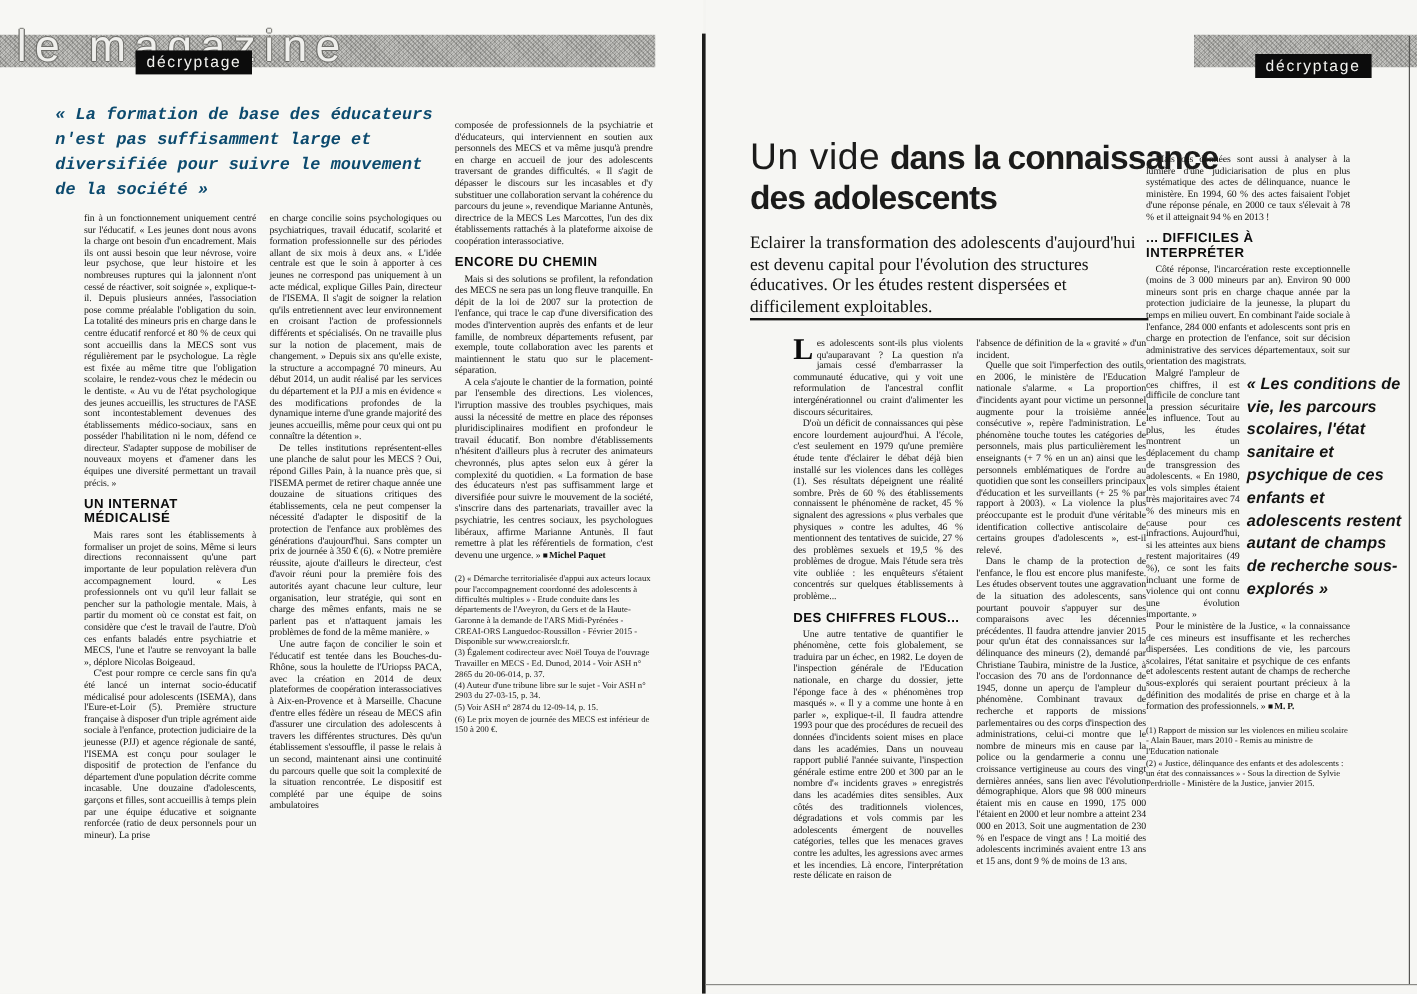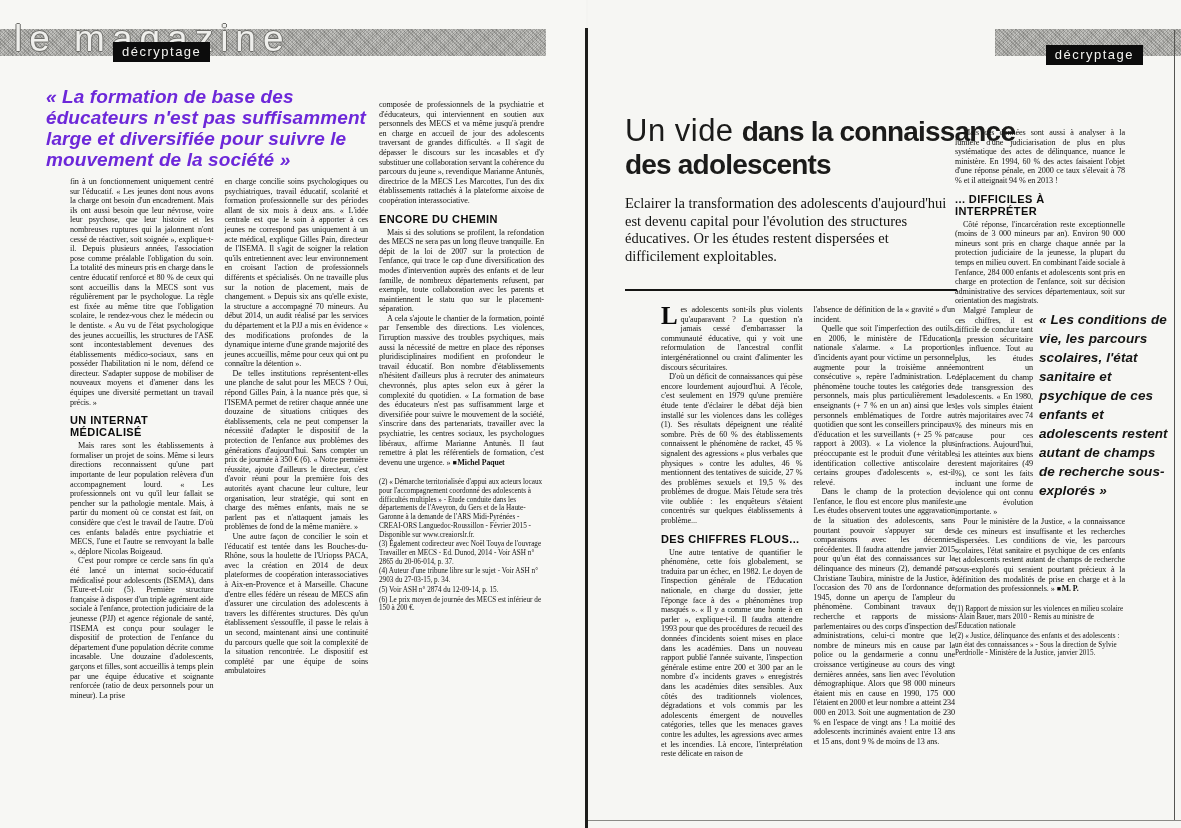--- a/index.html
+++ b/index.html
@@ -61,43 +61,43 @@
     font-size: 7.2px; line-height: 8.7px; text-align: left;
     text-indent: 0; letter-spacing: 0; margin-bottom: 1px;
   }
   .marker { font-size: 7px; letter-spacing: -1px; color: #111; }
   .byline { font-family: Liberation Serif, serif; font-weight: 700; font-size: 7.8px; }
 
   
   .left-body { position: absolute; top: 86px; left: 34px; width: 510px; display: flex; gap: 11px; }
   .left-group { width: 334px; }
   .pull-quote-left {
-    font-family: Liberation Sans, sans-serif;
+    font-family: Liberation Mono, monospace;
     font-weight: 700; font-style: italic;
-    font-size: 19px; line-height: 21px; letter-spacing: 0.1px;
-    color: #6d28d9; padding-left: 12px; min-height: 72px; margin-bottom: 7px;
+    font-size: 14px; line-height: 21px; letter-spacing: 0.1px;
+    color: #0c4a6e; padding-left: 12px; min-height: 72px; margin-bottom: 7px;
   }
   .two-cols { display: flex; gap: 11px; margin-left: 36px; }
   .two-cols .col { width: 161px; }
   .colL3 { width: 165px; margin-top: 14px; }
 
   
   .right-body { position: absolute; top: 108px; left: 37px; width: 512px; display: flex; }
   .right-group { width: 330px; }
   .article-title {
     font-family: "Liberation Sans", sans-serif;
     color: #1b1b1a; margin: 6px 0 14px; line-height: 33px; letter-spacing: -0.8px;
     white-space: nowrap;
   }
   .title-light { font-weight: 400; font-size: 31px; letter-spacing: 0.5px; }
   .title-bold { font-weight: 700; font-size: 28px; }
   .title-line2 { display: block; }
   .standfirst {
     font-size: 14.5px; line-height: 17.5px; color: #121210;
-    width: 332px; padding-bottom: 24px; margin-bottom: 14px;
+    width: 332px; padding-bottom: 0; margin-bottom: 14px;
     border-bottom: 2.5px solid #151513;
   }
   .right-group .two-cols .col { width: 159.5px; }
   .colR3 { width: 170px; margin-top: 20px; position: relative; }
   .dropcap {
     float: left; font-weight: 700; font-size: 25px; line-height: 20px;
     padding: 1px 3px 0 0; color: #0a0a0a;
   }
   .pull-quote-right {
     float: right; width: 132px; margin: 4px -46px 2px 6px;

